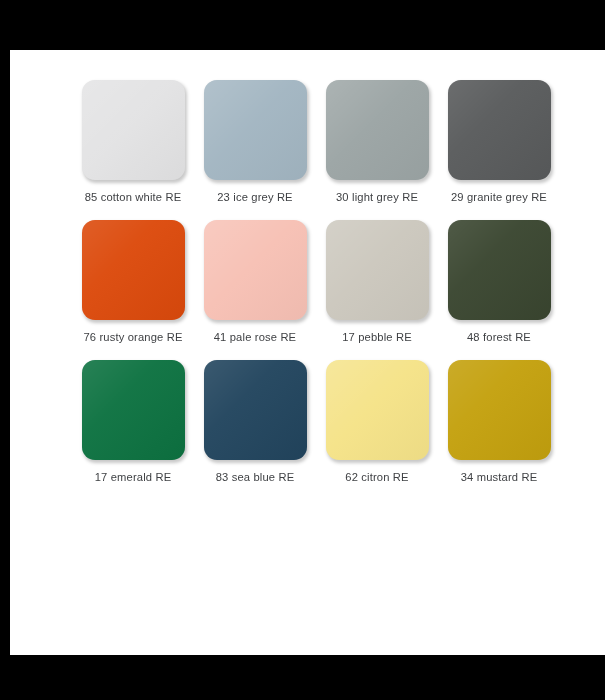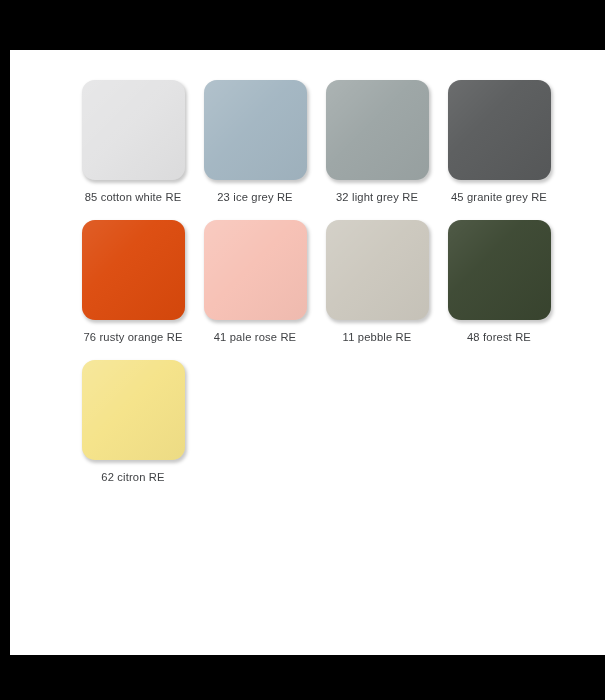--- a/index.html
+++ b/index.html
@@ -105,44 +105,56 @@
         <div class="cell">
           <div class="swatch is-light" style="background-color: rgb(227, 227, 228);"></div>
           <div class="label" style="color: rgb(63, 65, 68);">85 cotton white RE</div>
         </div>
         <div class="cell">
           <div class="swatch is-light" style="background-color: rgb(163, 182, 194);"></div>
           <div class="label" style="color: rgb(63, 65, 68);">23 ice grey RE</div>
         </div>
         <div class="cell">
           <div class="swatch is-light" style="background-color: rgb(156, 165, 165);"></div>
-          <div class="label" style="color: rgb(63, 65, 68);">32 light grey RE</div>
+          <div class="label" style="color: rgb(63, 65, 68);">30 light grey RE</div>
         </div>
         <div class="cell">
           <div class="swatch" style="background-color: rgb(89, 91, 92);"></div>
-          <div class="label" style="color: rgb(63, 65, 68);">45 granite grey RE</div>
+          <div class="label" style="color: rgb(63, 65, 68);">29 granite grey RE</div>
         </div>
         <div class="cell">
           <div class="swatch" style="background-color: rgb(220, 74, 12);"></div>
           <div class="label" style="color: rgb(63, 65, 68);">76 rusty orange RE</div>
         </div>
         <div class="cell">
           <div class="swatch is-light" style="background-color: rgb(247, 193, 181);"></div>
           <div class="label" style="color: rgb(63, 65, 68);">41 pale rose RE</div>
         </div>
         <div class="cell">
           <div class="swatch is-light" style="background-color: rgb(204, 200, 190);"></div>
-          <div class="label" style="color: rgb(63, 65, 68);">11 pebble RE</div>
+          <div class="label" style="color: rgb(63, 65, 68);">17 pebble RE</div>
         </div>
         <div class="cell">
           <div class="swatch" style="background-color: rgb(58, 70, 48);"></div>
           <div class="label" style="color: rgb(63, 65, 68);">48 forest RE</div>
         </div>
         <div class="cell">
+          <div class="swatch" style="background-color: rgb(13, 114, 65);"></div>
+          <div class="label" style="color: rgb(63, 65, 68);">17 emerald RE</div>
+        </div>
+        <div class="cell">
+          <div class="swatch" style="background-color: rgb(34, 69, 94);"></div>
+          <div class="label" style="color: rgb(63, 65, 68);">83 sea blue RE</div>
+        </div>
+        <div class="cell">
           <div class="swatch is-light" style="background-color: rgb(245, 227, 137);"></div>
           <div class="label" style="color: rgb(63, 65, 68);">62 citron RE</div>
+        </div>
+        <div class="cell">
+          <div class="swatch" style="background-color: rgb(196, 161, 14);"></div>
+          <div class="label" style="color: rgb(63, 65, 68);">34 mustard RE</div>
         </div>
       </div>
   </div>
 
   <div class="letterbox letterbox-bottom"></div>
 
 </div>
 
 </body></html>

